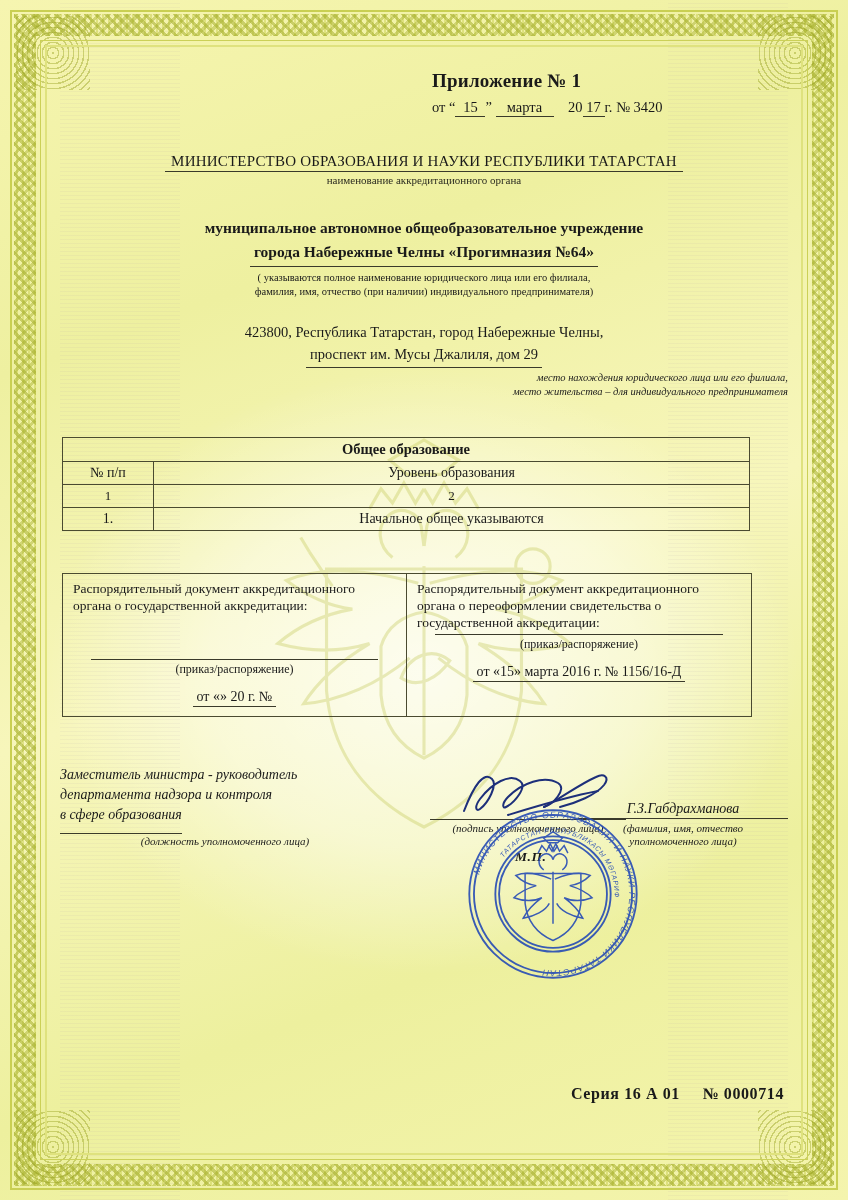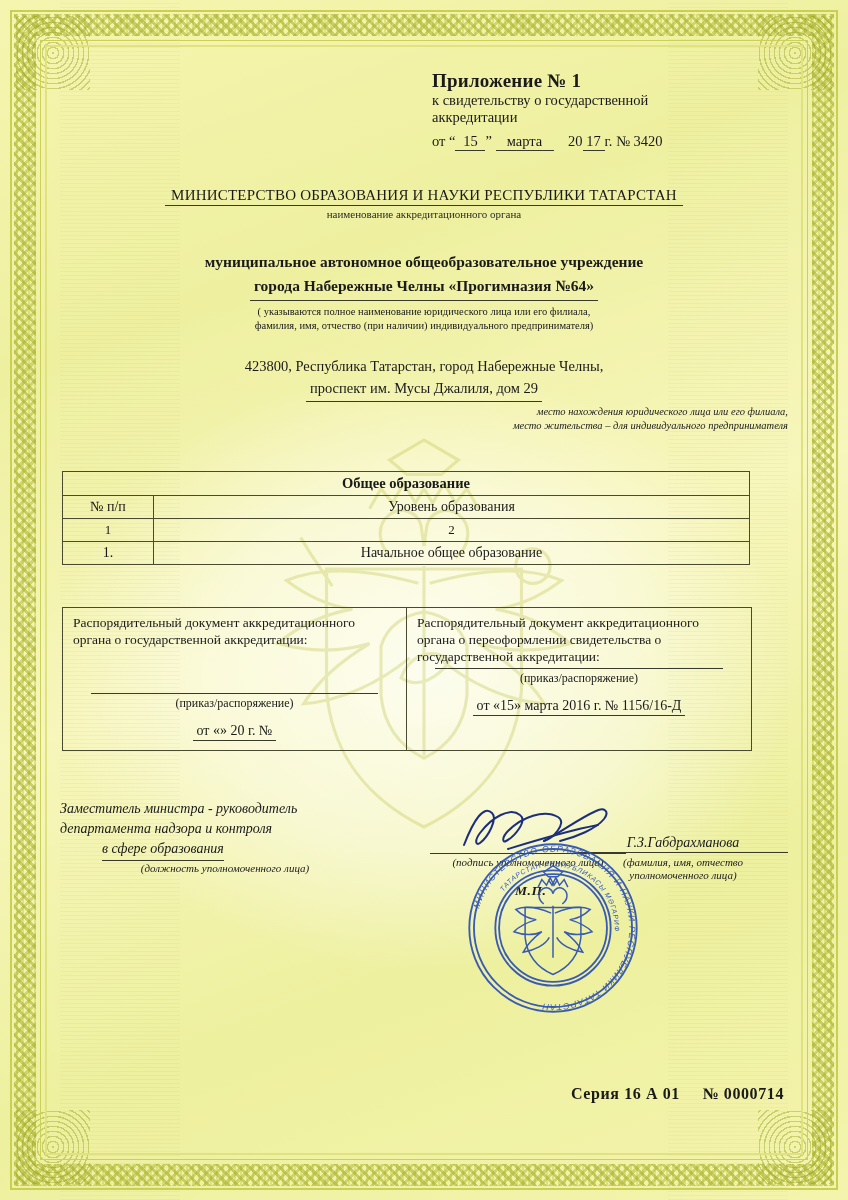--- a/index.html
+++ b/index.html
@@ -255,21 +255,21 @@
     margin-top: 48px;
     position: relative;
     height: 120px;
     font-style: italic;
   }
   .sign .post {
     font-size: 14px;
     line-height: 20px;
     width: 330px;
   }
-  .sign .post .u { border-bottom: 1px solid #3a3a2a; display: inline-block; padding-bottom: 1px; margin-left: 42px; }
+  .sign .post .u { border-bottom: 1px solid #3a3a2a; display: inline-block; padding-bottom: 8px; }
   .sign .post-cap {
     font-size: 11px;
     margin-top: 1px;
     width: 330px;
     text-align: center;
   }
   .sign .sigline {
     position: absolute;
     left: 370px;
     top: 54px;
@@ -387,24 +387,20 @@
         <path d="M150 150 C136 152 124 160 120 174 L120 208 C122 230 134 244 150 252 C166 244 178 230 180 208 L180 174 C176 160 164 152 150 150 Z"></path>
         <path d="M134 196 C140 180 156 174 168 184 C160 196 146 204 134 196 Z"></path>
       </g>
     </svg>
   </div>
 
   <div class="content">
 
     <div class="hdr">
       <div class="title">Приложение № 1</div>
-      <div class="sub">
-        <div>к свидетельству о государственной</div>
-        <div>аккредитации</div>
-      </div>
       <div class="dateline">
         <span>от “</span><span class="ul ul-w30">15</span><span>”</span>
         <span class="ul ul-w58">марта</span>
         &nbsp;&nbsp;&nbsp;<span>20</span><span class="ul ul-w22">17</span><span>г. № 3420</span>
       </div>
     </div>
 
     <div class="org-line">
       <span class="ul-full">МИНИСТЕРСТВО ОБРАЗОВАНИЯ И НАУКИ РЕСПУБЛИКИ ТАТАРСТАН</span>
     </div>
@@ -436,21 +432,21 @@
         <tr>
           <td class="numcol">№ п/п</td>
           <td>Уровень образования</td>
         </tr>
         <tr>
           <td class="numcol small">1</td>
           <td class="small">2</td>
         </tr>
         <tr>
           <td class="numcol">1.</td>
-          <td>Начальное общее образование</td>
+          <td>Начальное общее указываются</td>
         </tr>
       </tbody>
     </table>
 
     <div class="docs">
       <div class="col left">
         <p>Распорядительный документ аккредитационного</p>
         <p>органа о государственной аккредитации:</p>
         <div class="line short"></div>
         <div class="cap">(приказ/распоряжение)</div>

